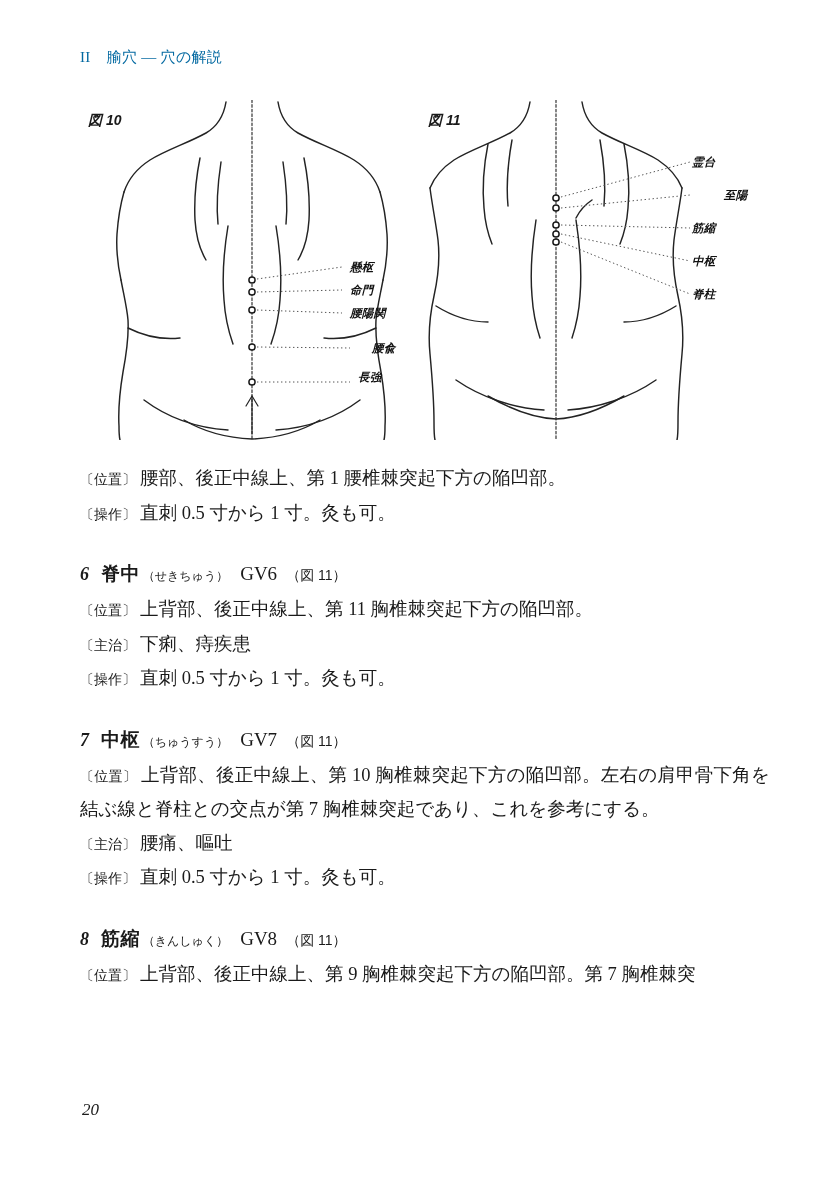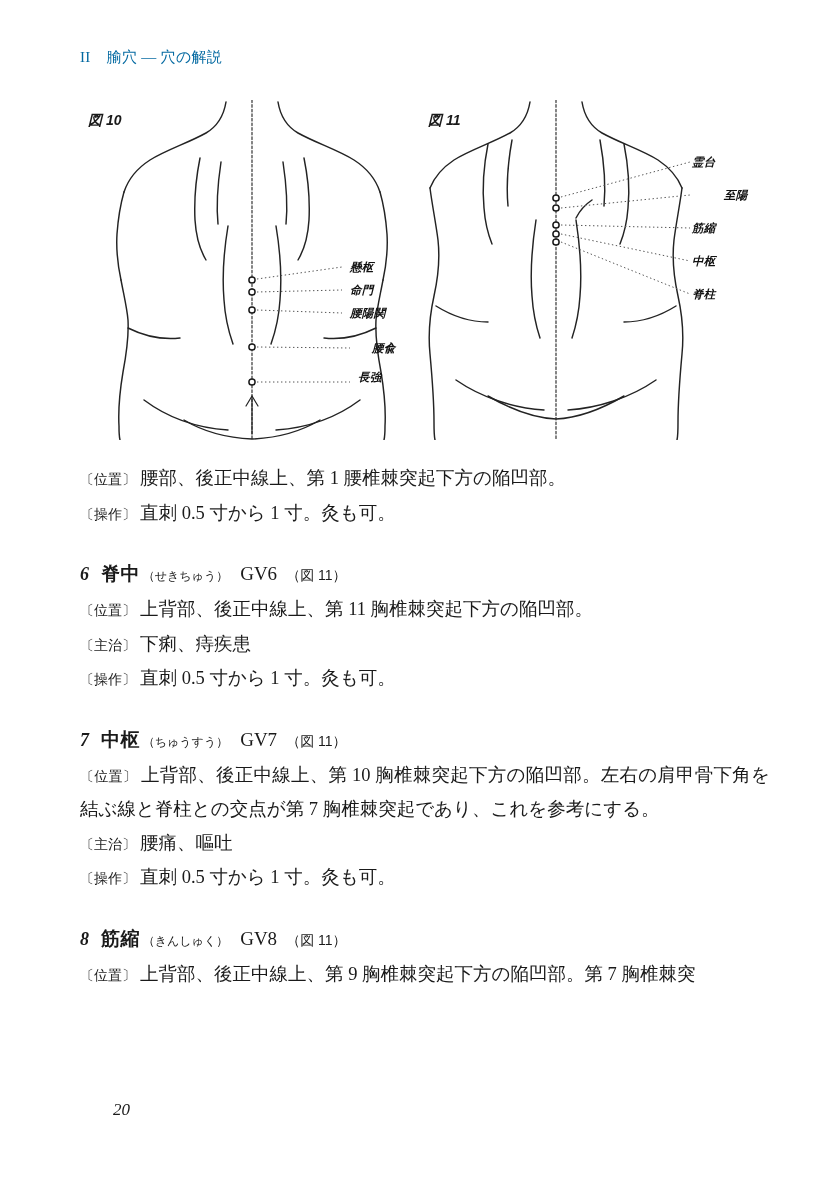--- a/index.html
+++ b/index.html
@@ -139,21 +139,20 @@
   }
 
   
   .folio {
     position: absolute;
     left: 82px;
     top: 1100px;
     font-style: italic;
     font-size: 17px;
     font-family: "Liberation Serif", serif;
-    margin-left: 31px;
   }
 </style>
 </head>
 <body>
 
 <div class="page">
 
   <div class="running-head">
     <span class="rh-num">II</span><span>腧穴 — 穴の解説</span>
   </div>

